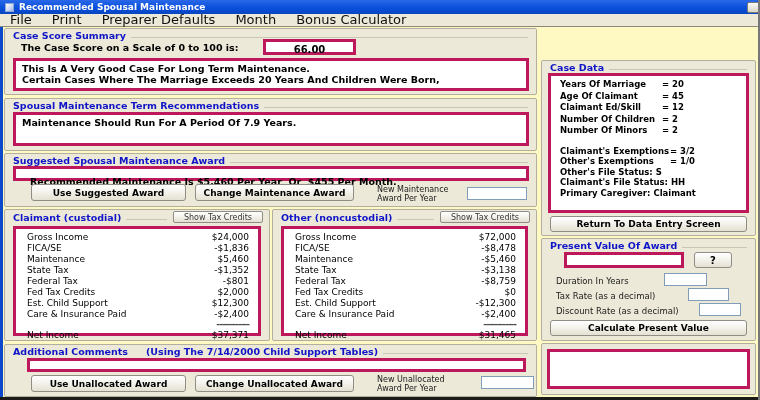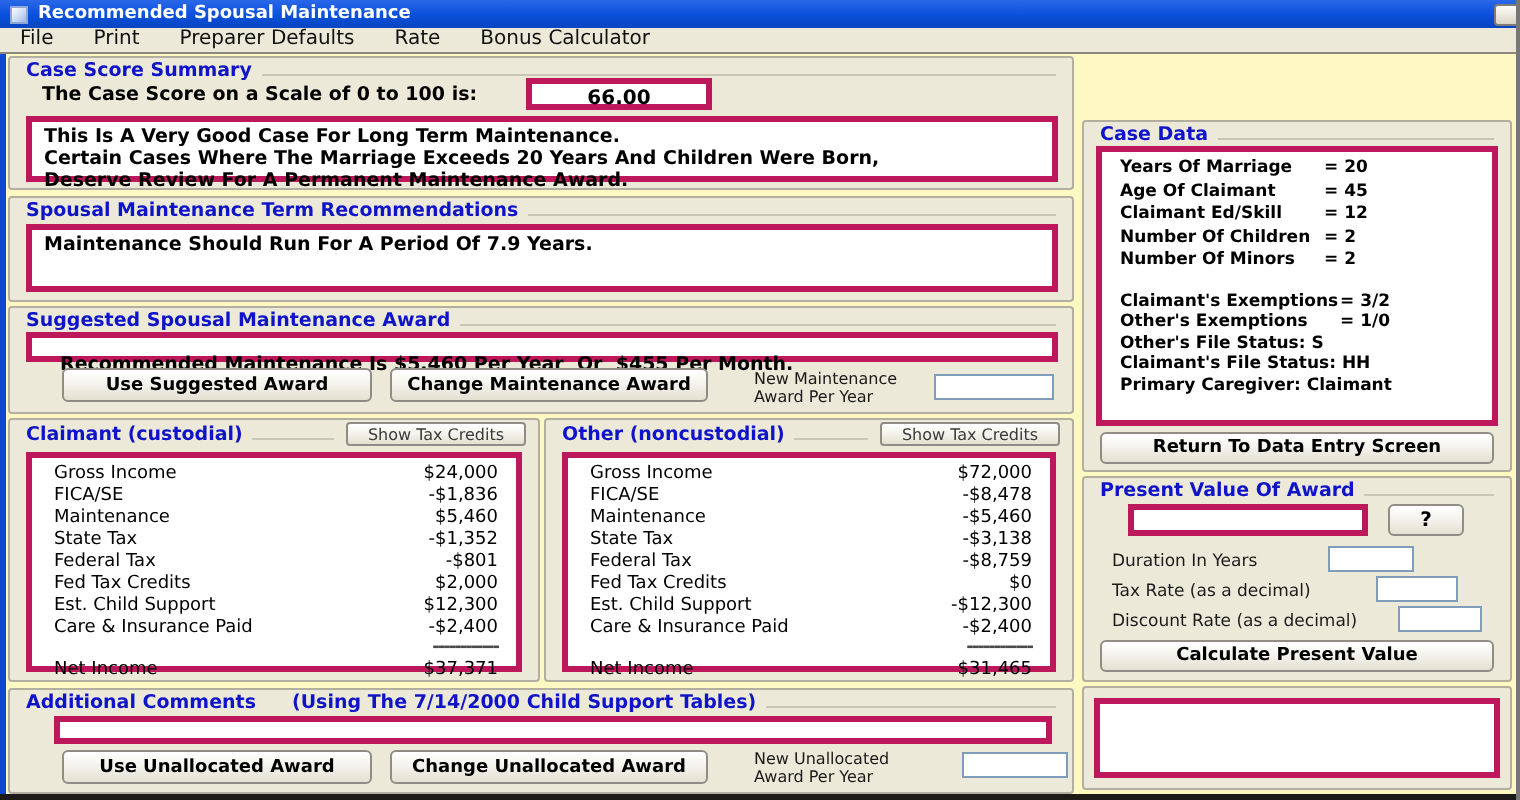--- a/index.html
+++ b/index.html
@@ -12,21 +12,21 @@
               background:linear-gradient(180deg,#2a68e8 0%,#0a50dc 55%,#0845c0 100%);
               display:flex; align-items:center; gap:5px; padding:0 5px; }
   .app-icon { width:9px; height:9px; border:1px solid #8fa6d8;
               background:linear-gradient(135deg,#ffffff 0%,#c8d6f2 60%,#9db4e0 100%); flex:0 0 auto; }
   .win-title { color:#ffffff; font-size:9px; font-weight:bold; white-space:nowrap; }
   .win-ctrl { position:absolute; right:-3px; top:2px; width:14px; height:11px; border:1px solid #7e7c74;
               border-radius:2px; background:linear-gradient(180deg,#fdfcf8,#d9d5c6); }
 
   
   .menubar { position:absolute; top:14px; left:0; right:0; height:13px; background:#ece9d8;
-             border-bottom:1px solid #8c897c; display:flex; align-items:center; font-size:10px; color:#111; }
+             border-bottom:1px solid #8c897c; display:flex; align-items:center; font-size:13px; color:#111; }
   .menu-item { padding:0 10px; line-height:12px; }
 
   .left-strip { position:absolute; left:0; top:27px; bottom:3px; width:3px; background:#0c49cc; }
   .bottom-strip { position:absolute; left:0; right:0; bottom:0; height:3px; background:#1c1b18; }
 
   
   .grp { position:absolute; background:#ece9d8; border:1px solid #b2afa0; border-radius:2px; }
   .grp-head { position:absolute; top:1px; left:8px; right:6px; display:flex; align-items:center; }
   .grp-title { color:#0f14c8; font-weight:bold; font-size:9.5px; white-space:nowrap; }
   .grp-sub { color:#0f14c8; font-weight:bold; font-size:9.5px; white-space:nowrap; margin-left:18px; }
@@ -71,38 +71,37 @@
   <div class="titlebar">
     <span class="app-icon"></span>
     <span class="win-title">Recommended Spousal Maintenance</span>
     <span class="win-ctrl"></span>
   </div>
 
   <div class="menubar">
     <span class="menu-item">File</span>
     <span class="menu-item">Print</span>
     <span class="menu-item">Preparer Defaults</span>
-    <span class="menu-item">Rate</span>
+    <span class="menu-item">Month</span>
     <span class="menu-item">Bonus Calculator</span>
   </div>
 
   <div class="left-strip"></div>
   <div class="bottom-strip"></div>
 
   <div class="grp" style="left:4px; top:28px; width:533px; height:67px;">
     <div class="grp-head">
       <span class="grp-title">Case Score Summary</span>
       <span class="grp-line"></span>
     </div>
     <div style="position:absolute; left:16px; top:13px;" class="bold-line">The Case Score on a Scale of 0 to 100 is:</div>
     <div class="white" style="left:258px; top:10px; width:93px; height:16px; text-align:center; font-size:10px; font-weight:bold; line-height:15px;">66.00</div>
     <div class="white" style="left:8px; right:7px; top:29px; bottom:3px; padding:2px 6px;">
       <div class="bold-line">This Is A Very Good Case For Long Term Maintenance.</div>
       <div class="bold-line">Certain Cases Where The Marriage Exceeds 20 Years And Children Were Born,</div>
-      <div class="bold-line">Deserve Review For A Permanent Maintenance Award.</div>
     </div>
   </div>
 
   <div class="grp" style="left:4px; top:98px; width:533px; height:53px;">
     <div class="grp-head">
       <span class="grp-title">Spousal Maintenance Term Recommendations</span>
       <span class="grp-line"></span>
     </div>
     <div class="white" style="left:8px; right:7px; top:13px; bottom:4px; padding:2px 6px;">
       <div class="bold-line">Maintenance Should Run For A Period Of 7.9 Years.</div>

